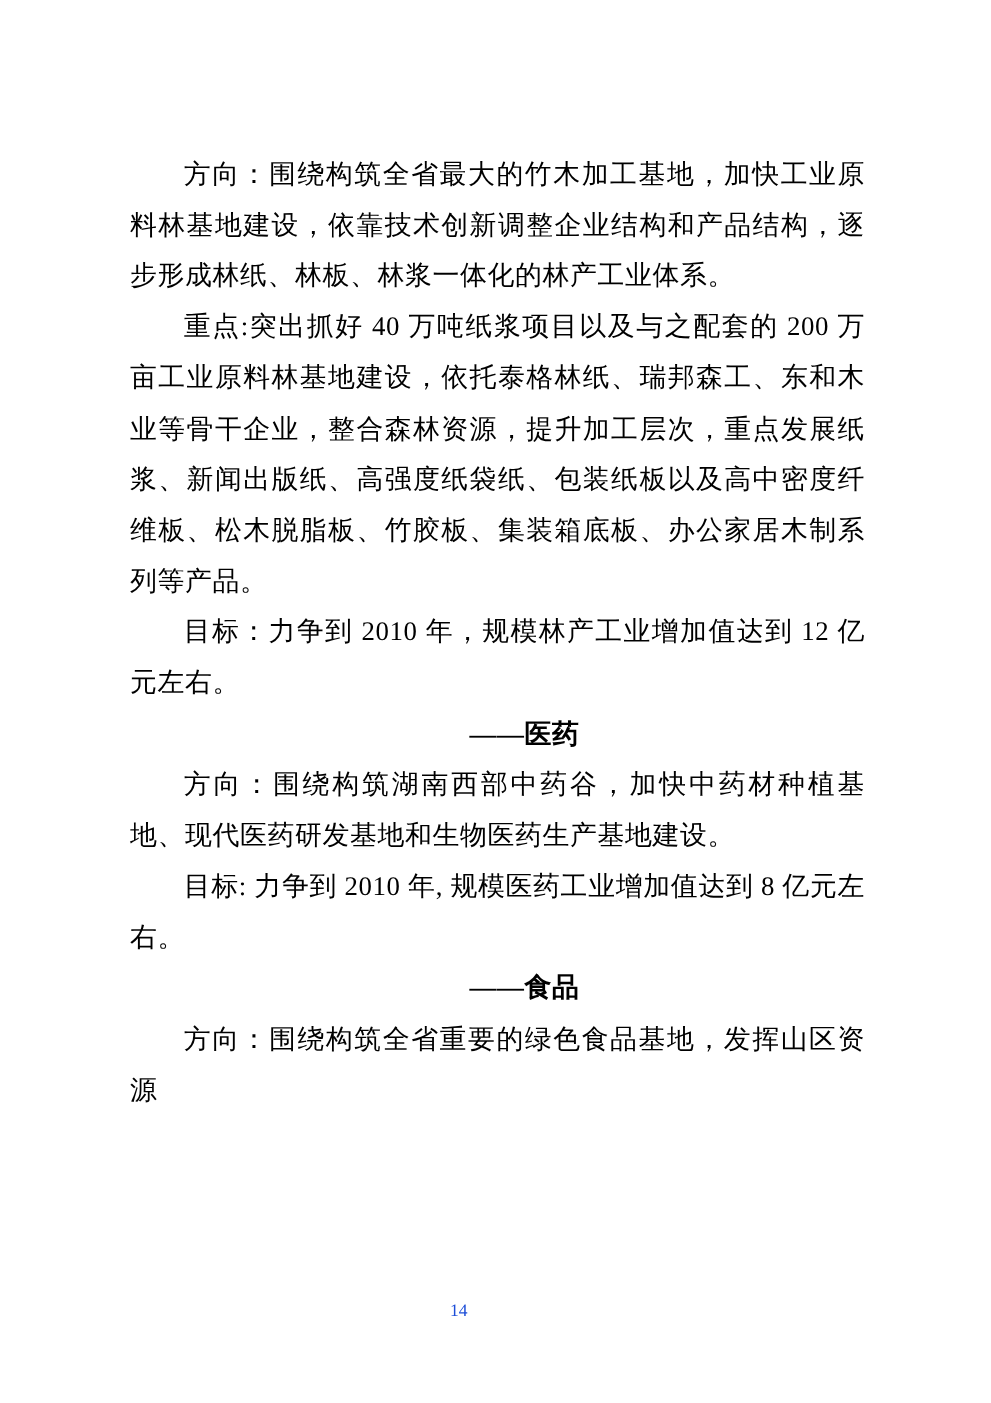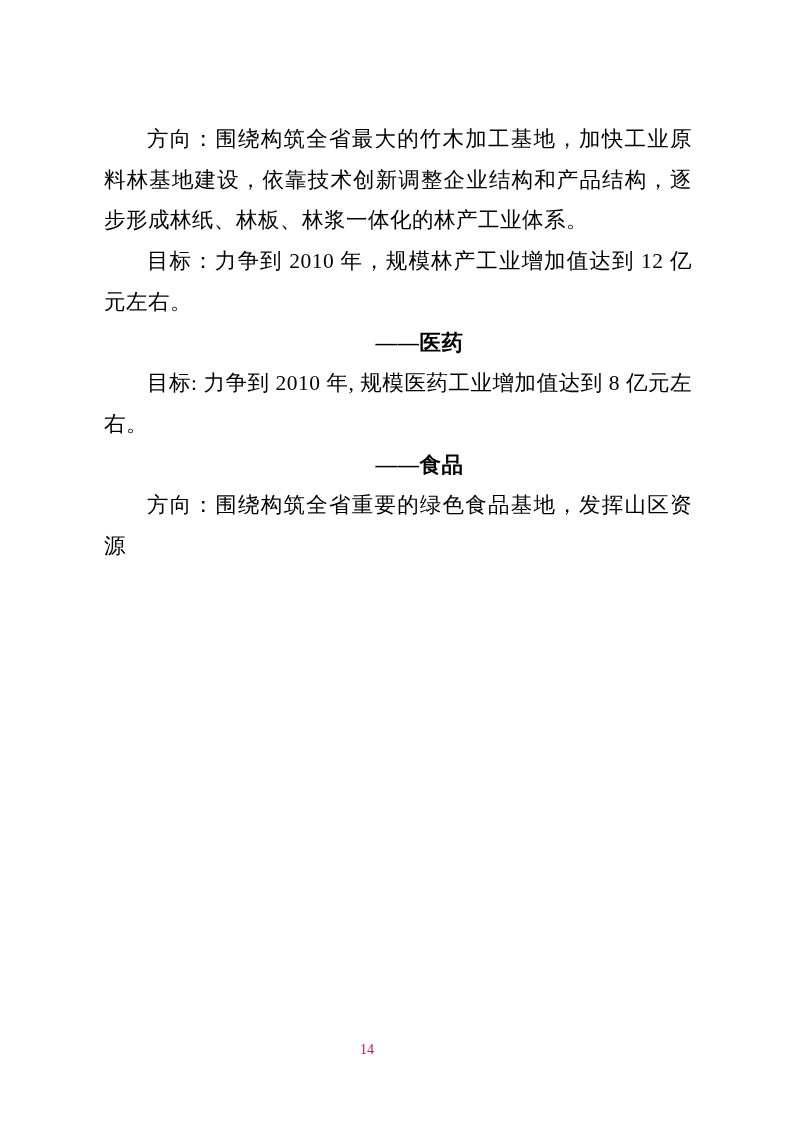--- a/index.html
+++ b/index.html
@@ -36,29 +36,31 @@
     text-align: center;
   }
   .page-number {
     position: absolute;
     left: 0;
     width: 100%;
     bottom: 64px;
     text-align: center;
     font-size: 14px;
     line-height: 16px;
-    color: #be185d;
+    color: #1d4ed8;
   }
 </style>
 </head>
 <body>
 
 <div class="page">
   <div class="doc-body">
       <p class="body">方向：围绕构筑全省最大的竹木加工基地，加快工业原料林基地建设，依靠技术创新调整企业结构和产品结构，逐步形成林纸、林板、林浆一体化的林产工业体系。</p>
+      <p class="body">重点:突出抓好 40 万吨纸浆项目以及与之配套的 200 万亩工业原料林基地建设，依托泰格林纸、瑞邦森工、东和木业等骨干企业，整合森林资源，提升加工层次，重点发展纸浆、新闻出版纸、高强度纸袋纸、包装纸板以及高中密度纤维板、松木脱脂板、竹胶板、集装箱底板、办公家居木制系列等产品。</p>
       <p class="body">目标：力争到 2010 年，规模林产工业增加值达到 12 亿元左右。</p>
       <p class="heading">——医药</p>
+      <p class="body">方向：围绕构筑湖南西部中药谷，加快中药材种植基地、现代医药研发基地和生物医药生产基地建设。</p>
       <p class="body">目标: 力争到 2010 年, 规模医药工业增加值达到 8 亿元左右。</p>
       <p class="heading">——食品</p>
       <p class="body">方向：围绕构筑全省重要的绿色食品基地，发挥山区资源</p>
     </div>
   <div class="page-number">14</div>
 </div>
 
 </body></html>

